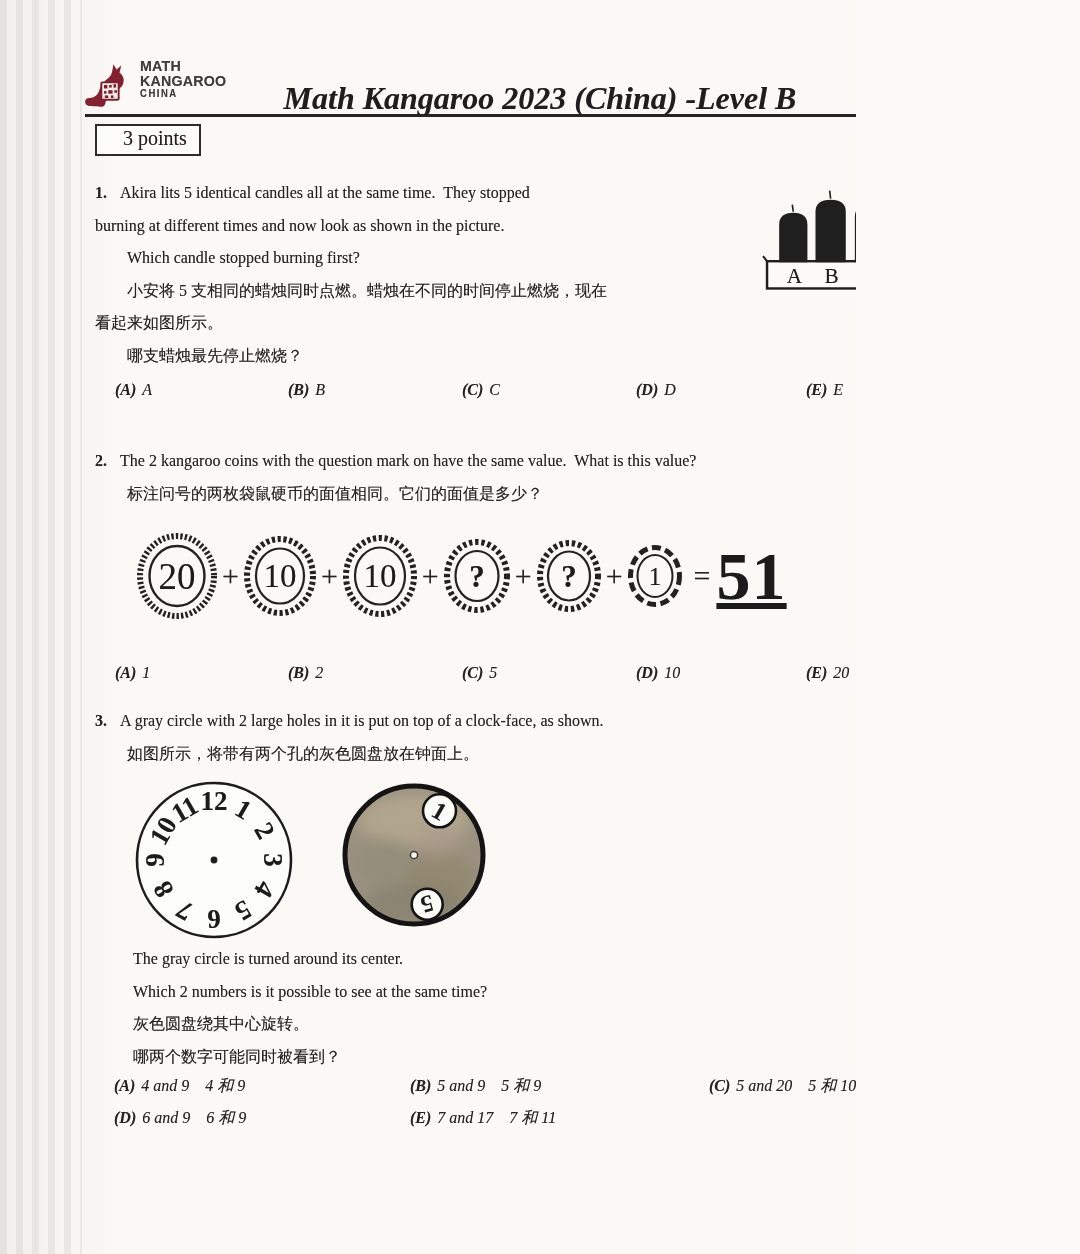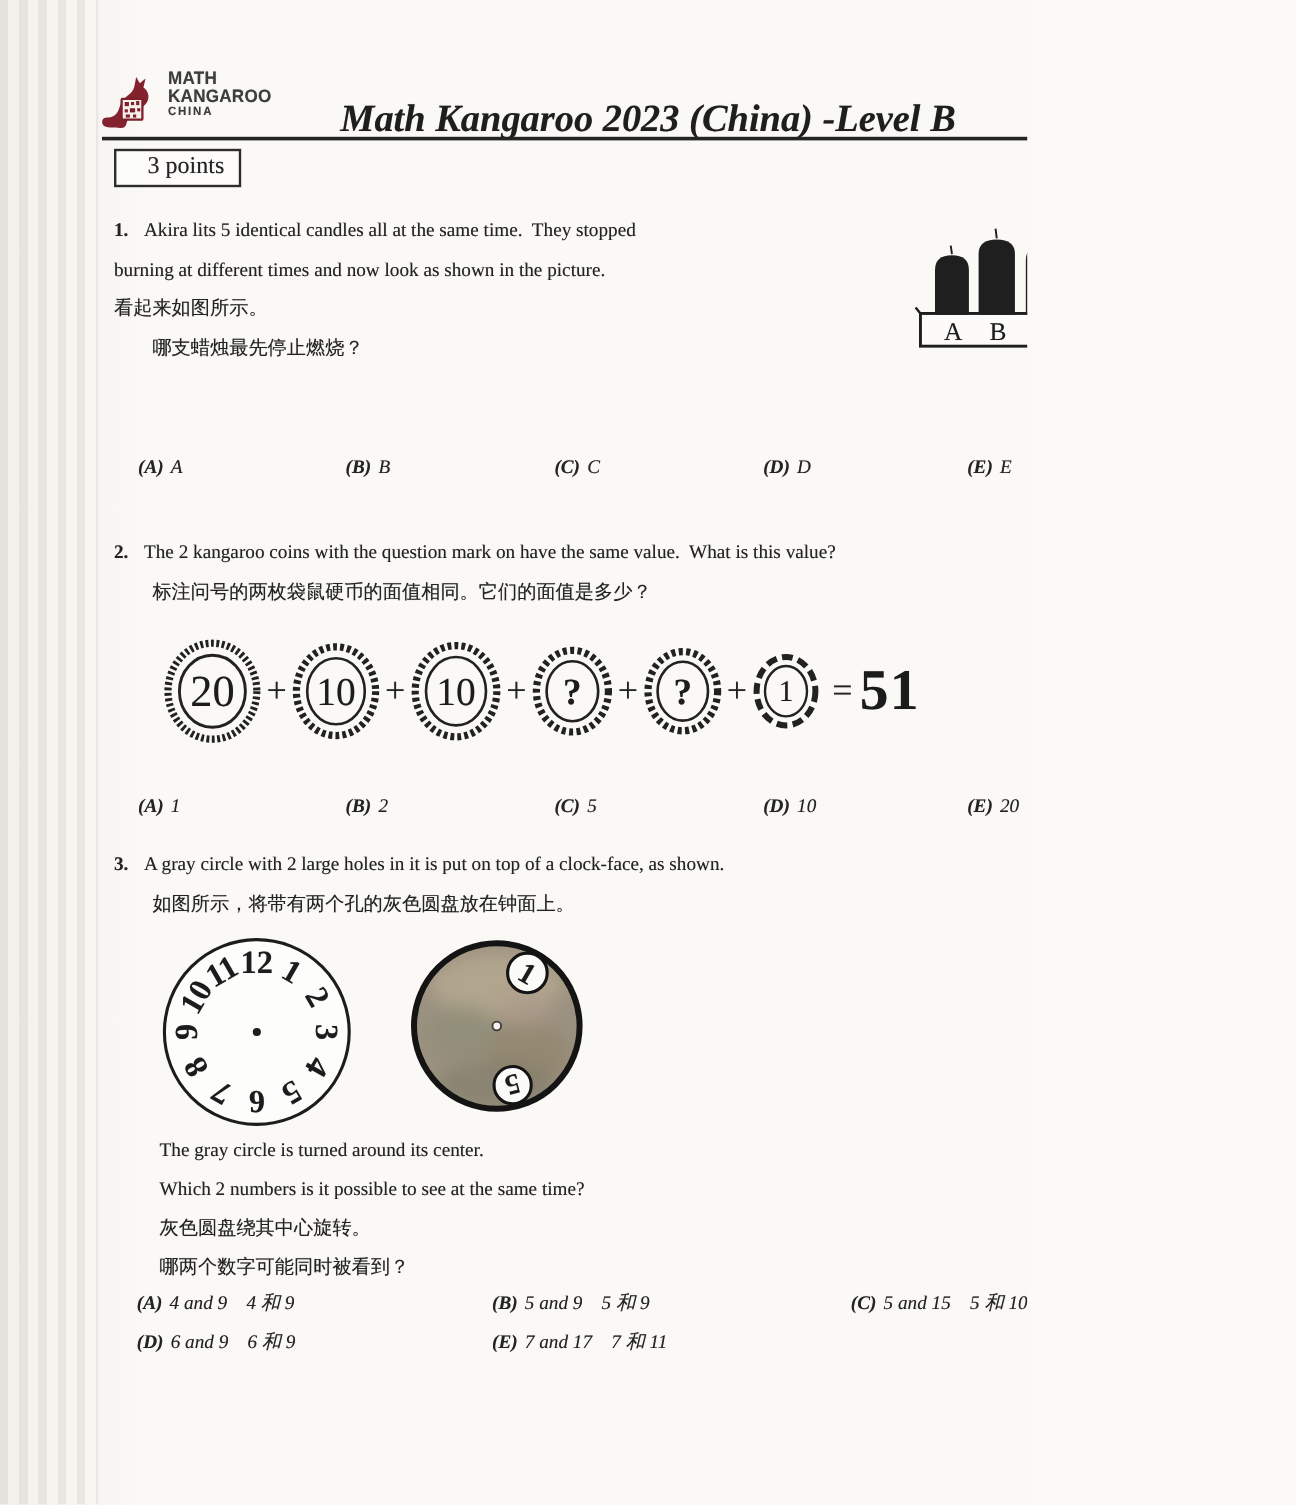--- a/index.html
+++ b/index.html
@@ -42,21 +42,21 @@
   .cA{left:114px}.cB{left:410px}.cC{left:709px}
   
   .q1-text{position:absolute;left:95px;top:177px;width:662px;}
   .q1-candles{position:absolute;left:762px;top:183px;}
   .q2-text{position:absolute;left:95px;top:445px;width:890px;}
   .coins-row{position:absolute;left:135px;top:528px;width:720px;height:96px;
     display:flex;align-items:center;}
   .coin{flex:0 0 auto;}
   .op-plus{font-size:30px;font-weight:500;margin:0 3px;line-height:1;}
   .op-eq{font-size:30px;margin:0 6px 0 10px;line-height:1;}
-  .eq-result{font-size:48px;font-weight:700;line-height:1;letter-spacing:1px;color:#1b1b1b;}
+  .eq-result{font-size:68px;font-weight:700;line-height:1;letter-spacing:1px;color:#1b1b1b;text-decoration:underline;}
   .q3-text{position:absolute;left:95px;top:705px;width:890px;}
   .clock-fig{position:absolute;left:133px;top:779px;}
   .disc-fig{position:absolute;left:341px;top:782px;}
   .q3-post{position:absolute;left:133px;top:943px;width:700px;}
   svg text{font-family:"Liberation Serif","DejaVu Serif",serif;fill:#1c1c1c;}
 </style>
 </head>
 <body>
 
 <div class="page">
@@ -85,20 +85,22 @@
   </div>
 
   <div class="doc-title">Math Kangaroo 2023 (China) -Level B</div>
   <div class="rule"></div>
   <div class="rule-tail"></div>
   <div class="points-badge">3 points</div>
 
   <div class="q1-text">
     <div class="tline"><span class="qnum">1.</span><span>Akira lits 5 identical candles all at the same time.  They stopped</span></div>
     <div class="tline">burning at different times and now look as shown in the picture.</div>
+    <div class="tline indent">Which candle stopped burning first?</div>
+    <div class="tline indent">小安将 5 支相同的蜡烛同时点燃。蜡烛在不同的时间停止燃烧，现在</div>
     <div class="tline">看起来如图所示。</div>
     <div class="tline indent">哪支蜡烛最先停止燃烧？</div>
   </div>
 
   <div class="q1-candles">
     <svg width="214" height="110" viewBox="0 0 212 108">
       <g>
         <rect x="5" y="77" width="200" height="27" fill="#fcfbf9" stroke="#1e1e1e" stroke-width="2.4"></rect>
         <path d="M5,77 l-4,-5 M205,77 l4,-5" stroke="#1e1e1e" stroke-width="2" fill="none"></path>
       </g>
@@ -245,19 +247,19 @@
   <div class="q3-post">
     <div class="tline">The gray circle is turned around its center.</div>
     <div class="tline">Which 2 numbers is it possible to see at the same time?</div>
     <div class="tline">灰色圆盘绕其中心旋转。</div>
     <div class="tline">哪两个数字可能同时被看到？</div>
   </div>
 
   <div class="optrow" style="top:1076px">
     <span class="opt cA"><b>(A)</b><span>4 and 9</span><span class="zh">4 和 9</span></span>
     <span class="opt cB"><b>(B)</b><span>5 and 9</span><span class="zh">5 和 9</span></span>
-    <span class="opt cC"><b>(C)</b><span>5 and 15</span><span class="zh">5 和 10</span></span>
+    <span class="opt cC"><b>(C)</b><span>5 and 20</span><span class="zh">5 和 10</span></span>
   </div>
   <div class="optrow" style="top:1108px">
     <span class="opt cA"><b>(D)</b><span>6 and 9</span><span class="zh">6 和 9</span></span>
     <span class="opt cB"><b>(E)</b><span>7 and 17</span><span class="zh">7 和 11</span></span>
   </div>
 </div>
 
 </body></html>

